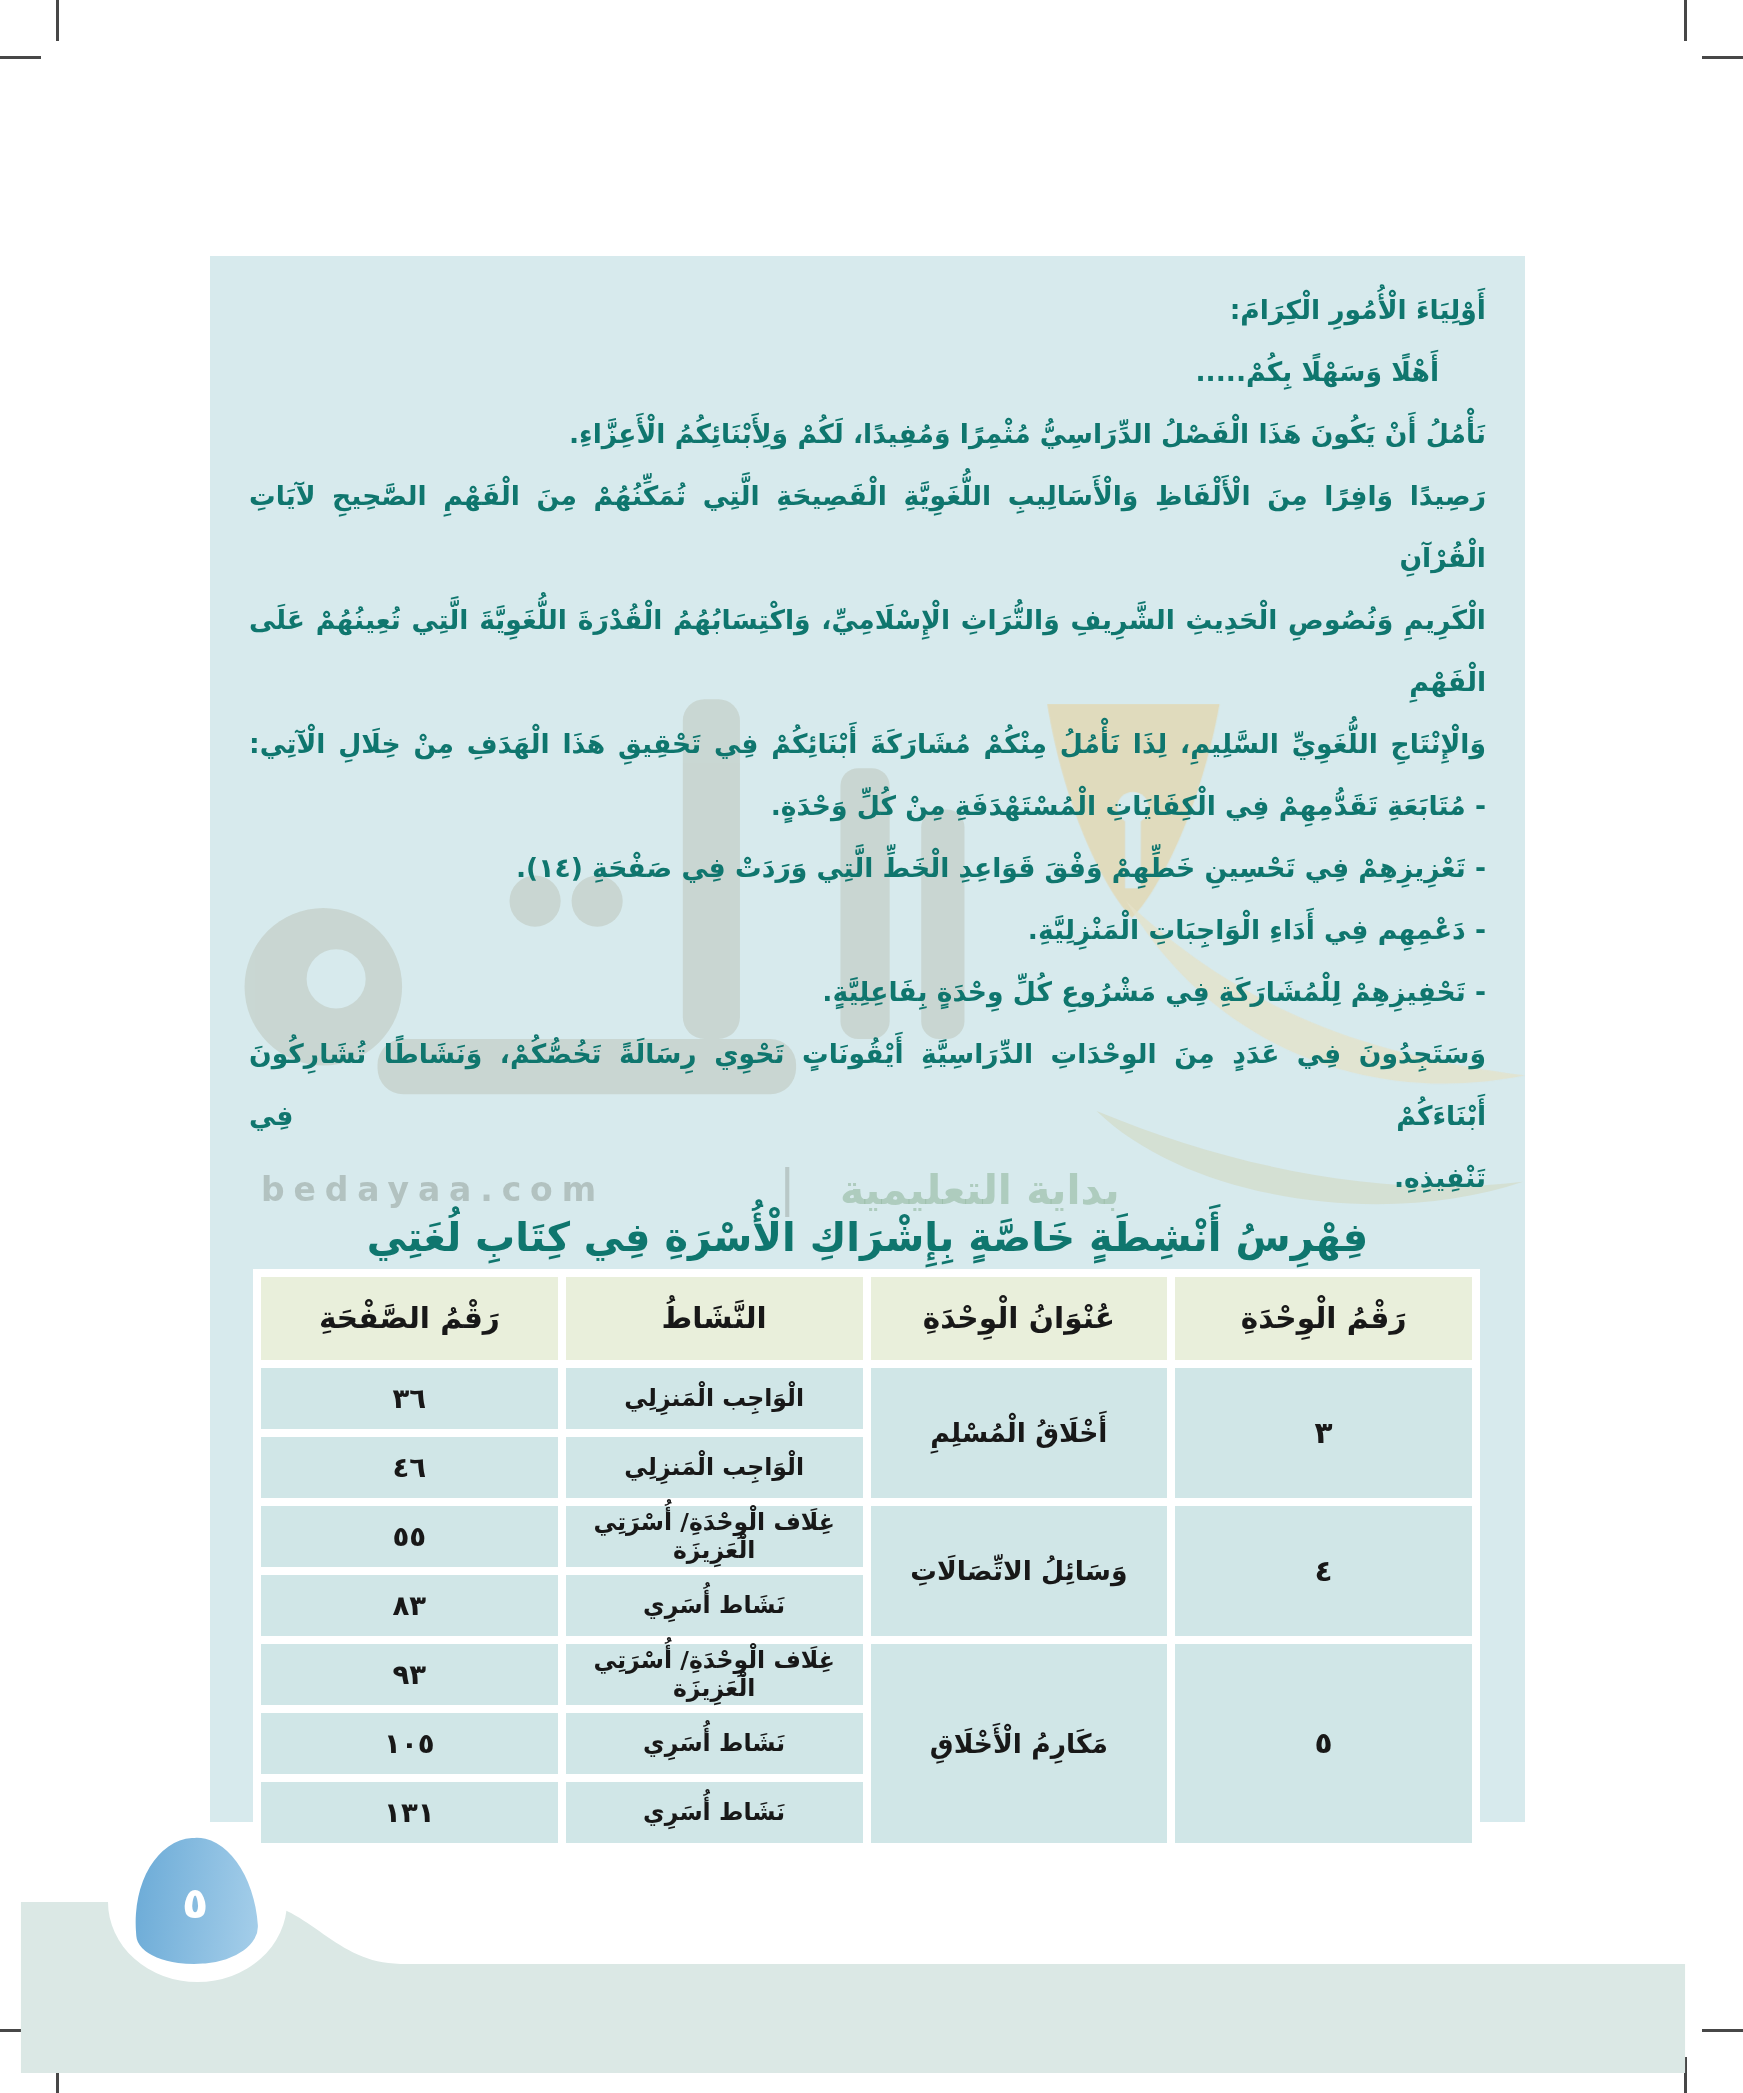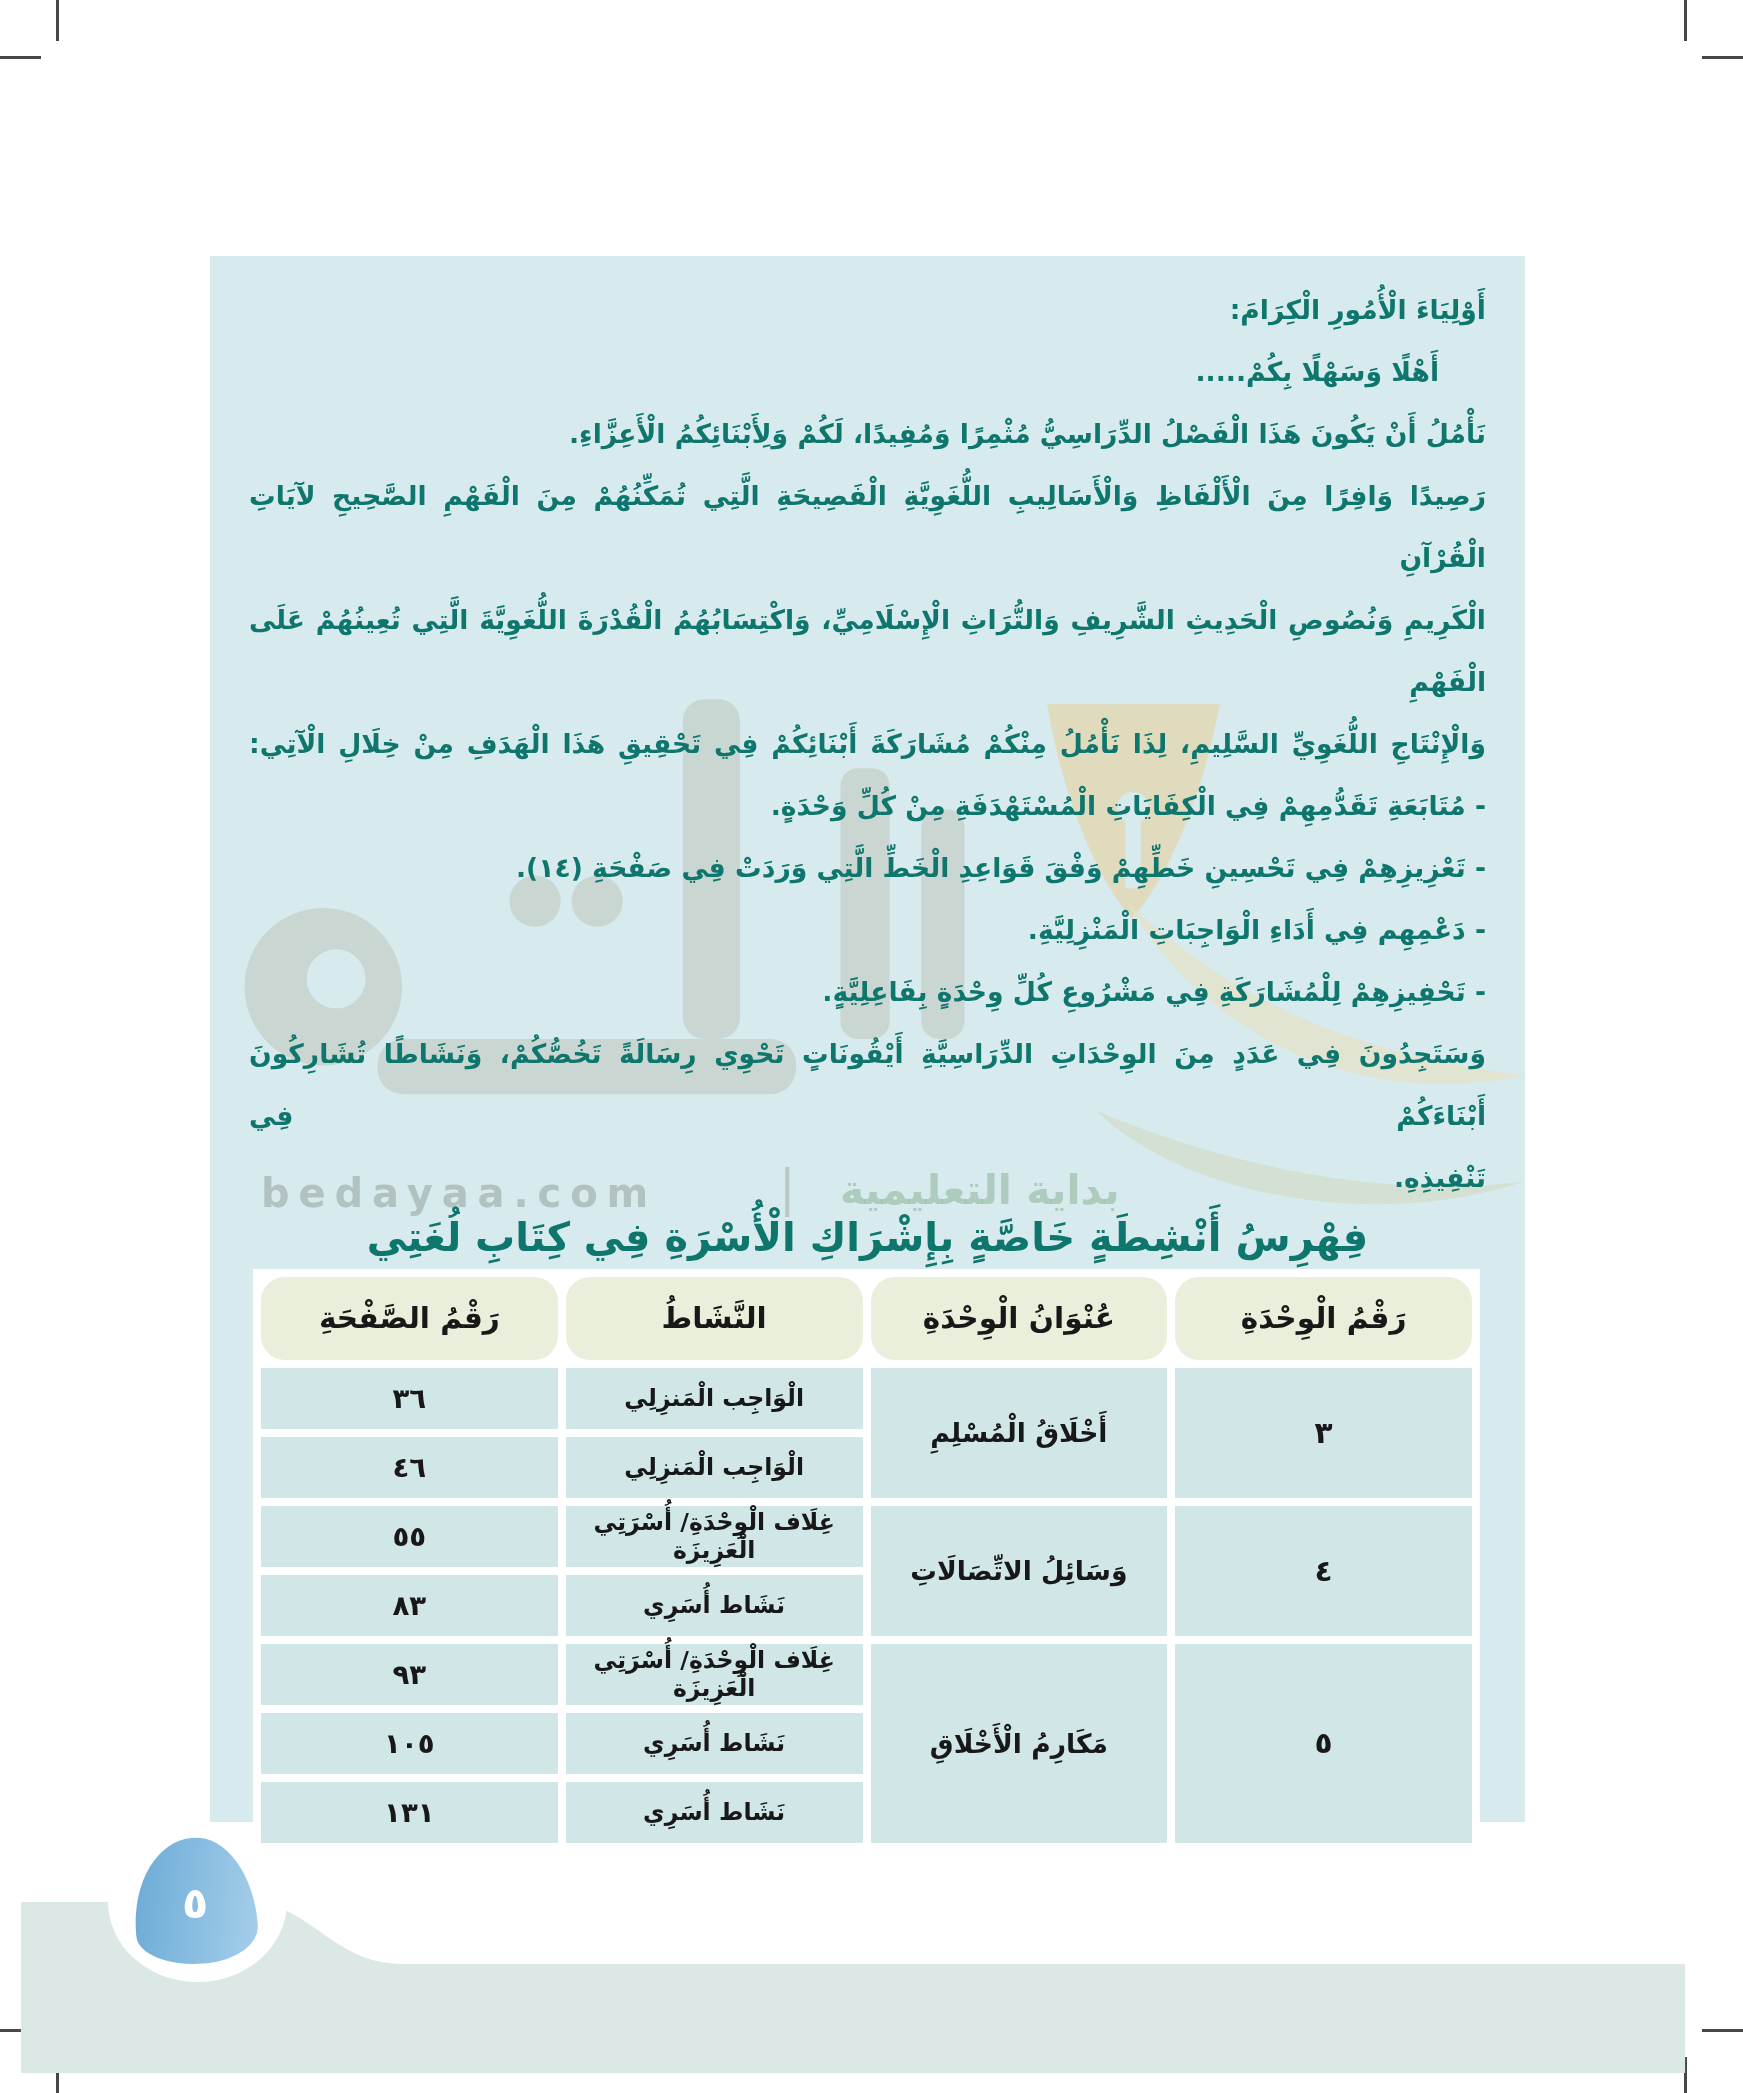--- a/index.html
+++ b/index.html
@@ -42,34 +42,34 @@
     margin:0;font-size:40px;font-weight:bold;text-align:center;line-height:57px;
   }
   
   .table-wrap{position:relative;z-index:2;margin:3px 45px 0 42px;}
   table.idx{
     width:1227px;border-collapse:separate;border-spacing:8.9px;
     background:#ffffff;table-layout:fixed;direction:rtl;
   }
   table.idx th{
     background:#e9efdb;height:83px;font-size:29.6px;font-weight:bold;color:#181818;
-    text-align:center;vertical-align:middle;padding:0 5.9px;border-radius:24px;
+    text-align:center;vertical-align:middle;padding:0 5.9px;
   }
   table.idx td{
     background:#d0e6e7;height:61px;text-align:center;vertical-align:middle;
     font-weight:bold;color:#181818;padding:0 7.9px;
   }
   td.unit{font-size:29.6px;}
   td.utitle{font-size:26.6px;}
   td.act{font-size:23.6px;margin-top:36px;}
   td.pg{font-size:27.6px;letter-spacing:3.9px;}
   
   .wm-over{position:absolute;inset:0;z-index:3;pointer-events:none;}
   .wm-latin{
-    position:absolute;left:51px;top:914px;font-size:40px;font-weight:bold;
+    position:absolute;left:51px;top:914px;font-size:33px;font-weight:bold;
     letter-spacing:8.9px;color:rgba(148,160,154,.55);direction:ltr;
   }
   .wm-sep{position:absolute;left:569px;top:904px;font-size:49px;color:rgba(148,160,154,.45);}
   .wm-arabic{
     position:absolute;left:630px;top:910px;font-size:41px;font-weight:bold;
     color:rgba(141,178,152,.55);letter-spacing:3.9px;
   }
   
   .footer-band{position:absolute;left:18.7px;top:1900px;width:1668px;height:173px;}
   .badge-halo{

